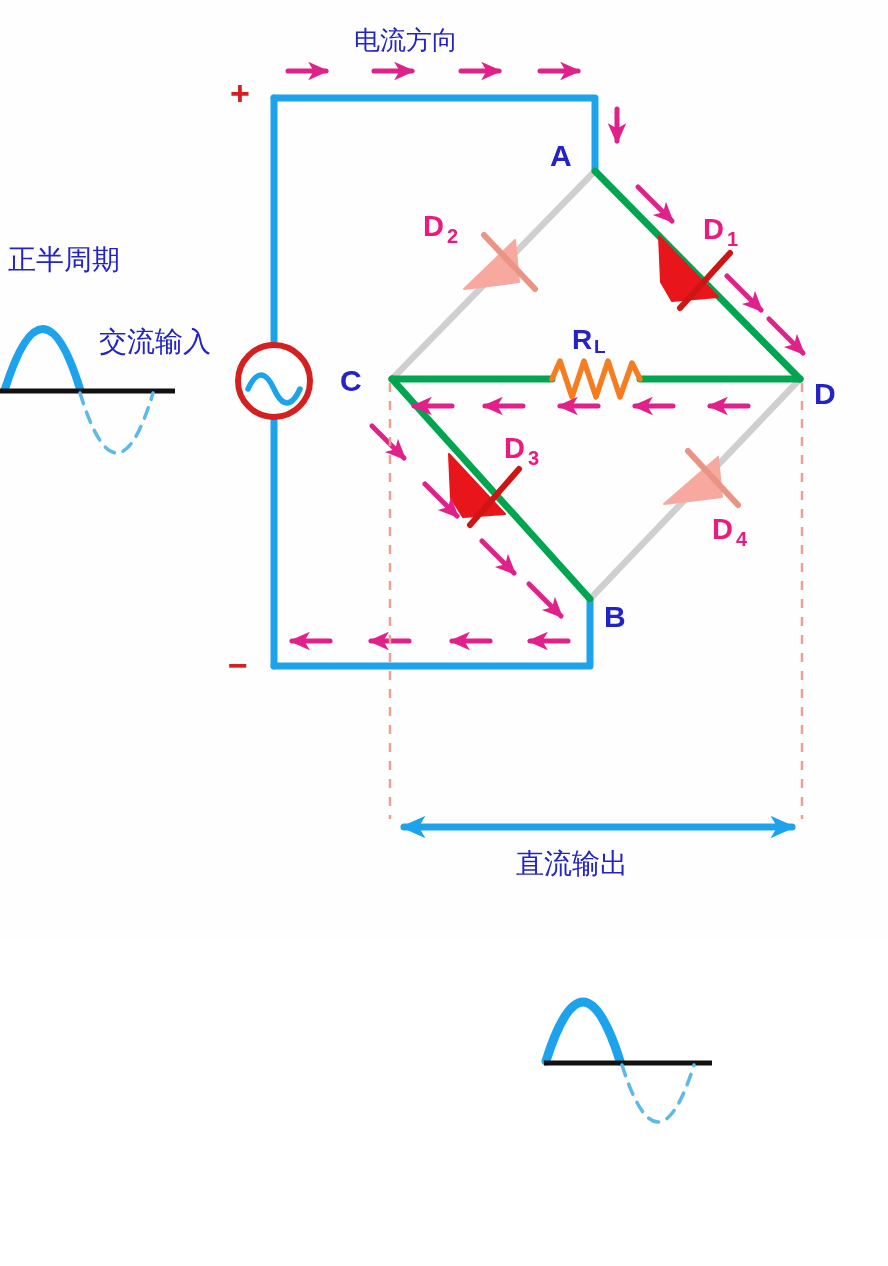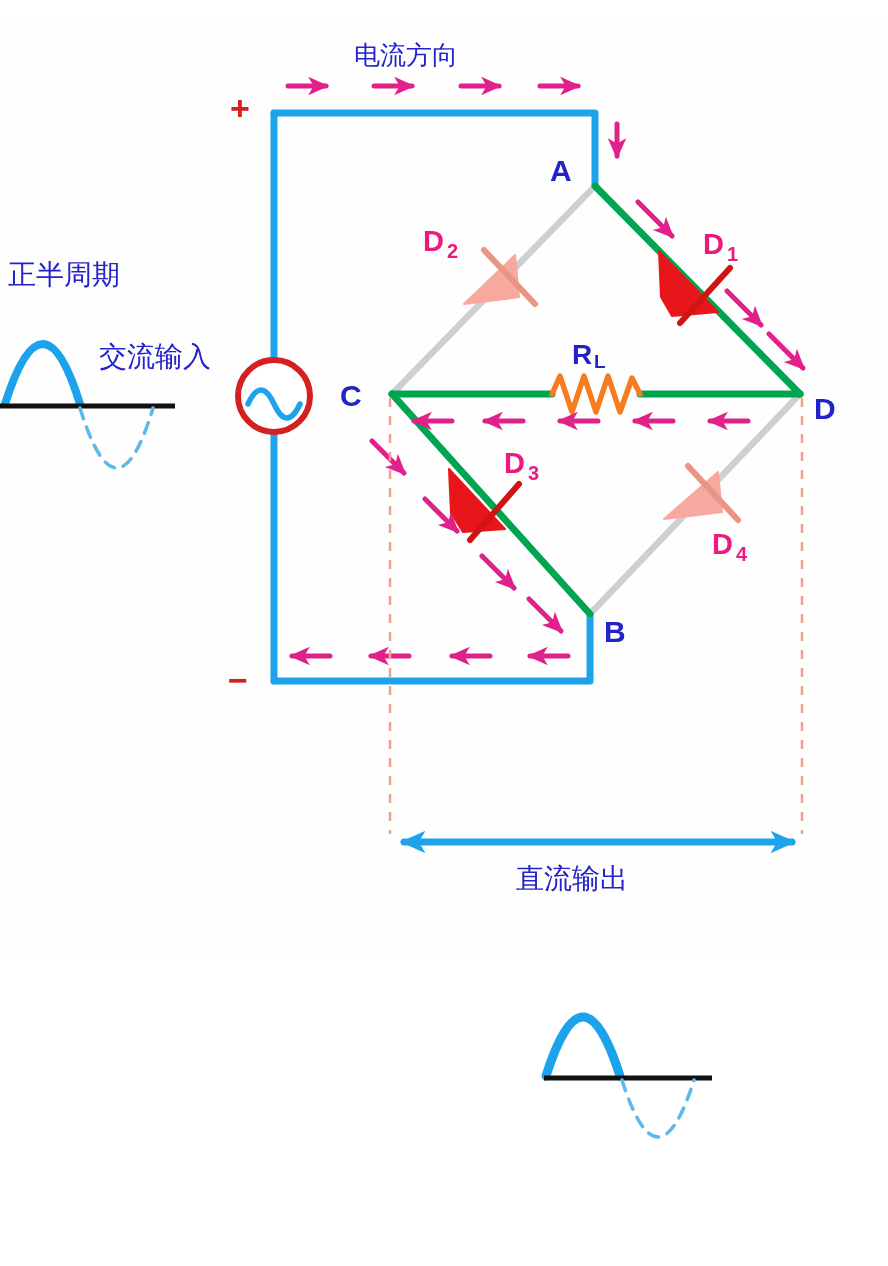--- a/index.html
+++ b/index.html
@@ -1,18 +1,18 @@
 <!DOCTYPE html>
 <html><head>
 <meta charset="utf-8">
 <style>
   html,body{margin:0;padding:0;background:#ffffff;}
   body{width:888px;height:1266px;position:relative;overflow:hidden;
        font-family:"Liberation Sans","DejaVu Sans",sans-serif;}
-  #stage{position:absolute;left:0;top:16px;width:888px;height:938px;background:#fefefe;}
+  #stage{position:absolute;left:0;top:1px;width:888px;height:938px;background:#fefefe;}
   svg#diagram{position:absolute;left:0;top:0;width:888px;height:1266px;display:block;}
   .lbl{font-family:"Liberation Sans","DejaVu Sans",sans-serif;}
 </style>
 </head>
 <body>
 
 <div id="stage">
 
 <svg id="diagram" viewBox="0 0 888 1266" xmlns="http://www.w3.org/2000/svg">
 

